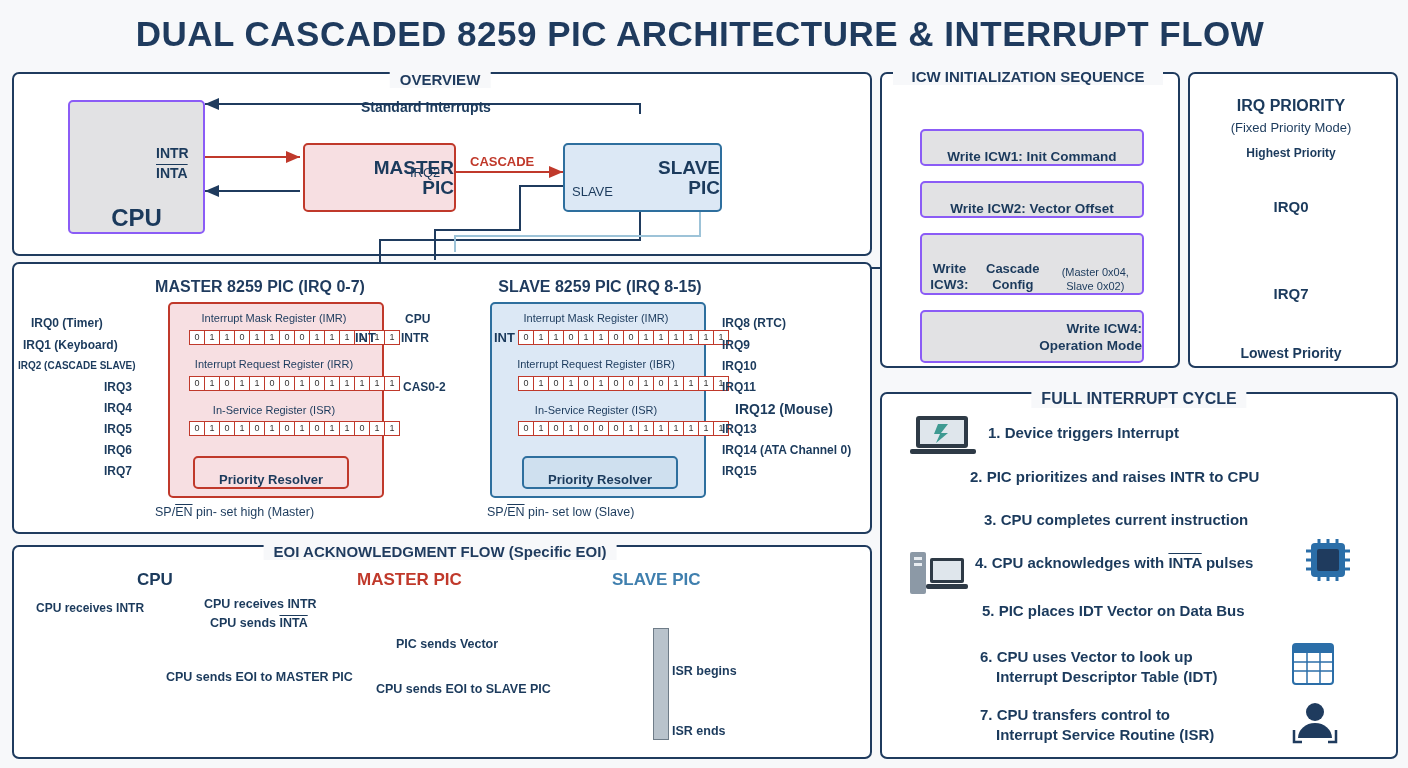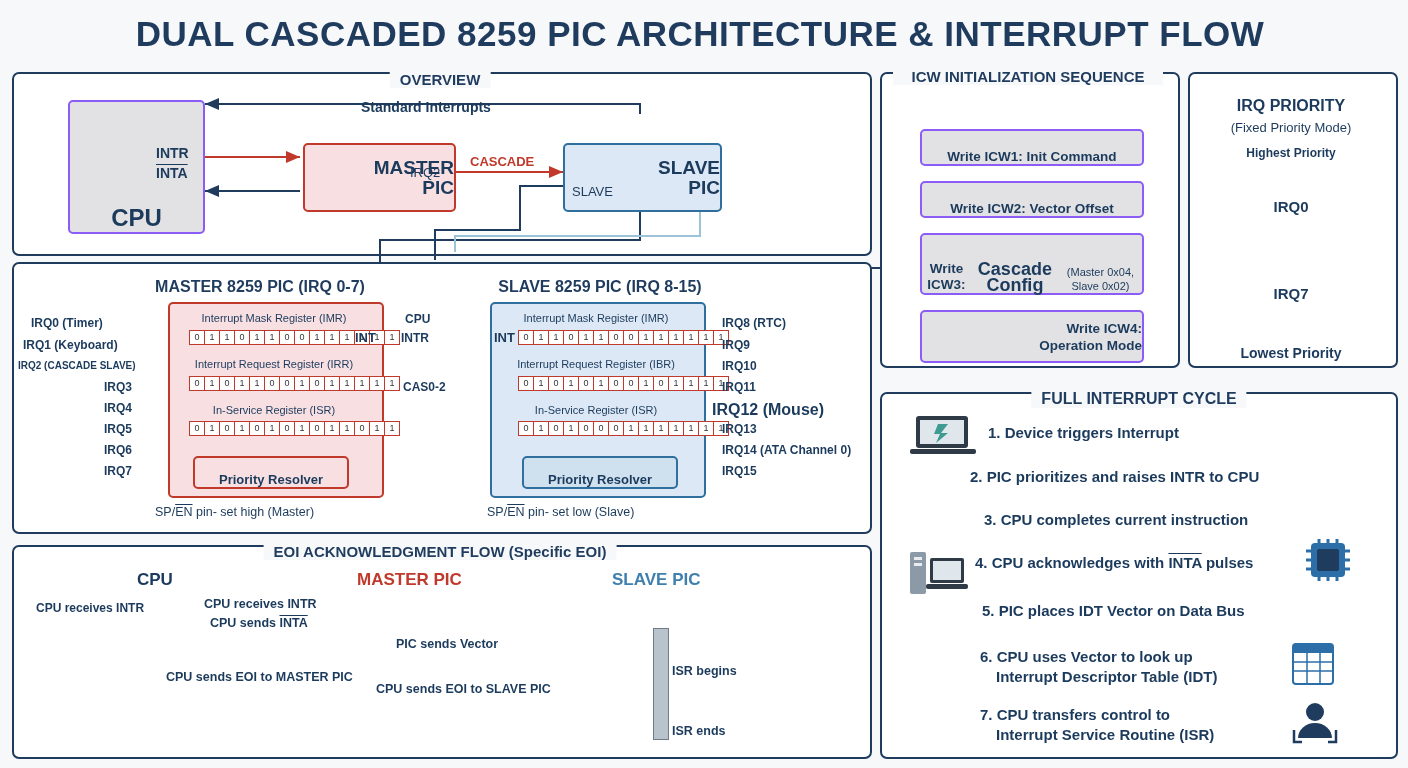--- a/index.html
+++ b/index.html
@@ -291,21 +291,21 @@
 <div class="lbl bold" style="left:104px;top:380px;font-size:12px;text-align:center;">IRQ3</div>
 <div class="lbl bold" style="left:104px;top:401px;font-size:12px;">IRQ4</div>
 <div class="lbl bold" style="left:104px;top:422px;font-size:12px;">IRQ5</div>
 <div class="lbl bold" style="left:104px;top:443px;font-size:12px;">IRQ6</div>
 <div class="lbl bold" style="left:104px;top:464px;font-size:12px;">IRQ7</div>
 
 <div class="lbl bold" style="left:722px;top:316px;font-size:12px;">IRQ8 (RTC)</div>
 <div class="lbl bold" style="left:722px;top:338px;font-size:12px;">IRQ9</div>
 <div class="lbl bold" style="left:722px;top:359px;font-size:12px;">IRQ10</div>
 <div class="lbl bold" style="left:722px;top:380px;font-size:12px;">IRQ11</div>
-<div class="lbl bold" style="left:712px;top:401px;font-size:16px;">IRQ12 (Mouse)</div>
+<div class="lbl bold" style="left:735px;top:401px;font-size:14px;">IRQ12 (Mouse)</div>
 <div class="lbl bold" style="left:722px;top:422px;font-size:12px;">IRQ13</div>
 <div class="lbl bold" style="left:722px;top:443px;font-size:12px;">IRQ14 (ATA Channel 0)</div>
 <div class="lbl bold" style="left:722px;top:464px;font-size:12px;">IRQ15</div>
 
 <div class="lbl bold" style="left:355px;top:330px;font-size:13px;">INT</div>
 <div class="lbl bold" style="left:494px;top:330px;font-size:13px;">INT</div>
 <div class="lbl bold" style="left:405px;top:312px;font-size:12px;">CPU</div>
 <div class="lbl bold" style="left:401px;top:331px;font-size:12px;">INTR</div>
 <div class="lbl bold" style="left:403px;top:380px;font-size:12px;">CAS0-2</div>
 <div class="lbl" style="left:155px;top:505px;font-size:12.5px;">SP/<span class="ovl">EN</span> pin- set high (Master)</div>
@@ -333,21 +333,21 @@
 <div class="panel-title bold" style="left:1028px;top:68px;font-size:15px;width:250px;">ICW INITIALIZATION SEQUENCE</div>
 
 <div class="box" style="left:920px;top:129px;width:220px;height:33px;background:#e2e2e4;">
   <span class="bold" style="font-size:13.5px;">Write ICW1: Init Command</span>
 </div>
 <div class="box" style="left:920px;top:181px;width:220px;height:33px;background:#e2e2e4;">
   <span class="bold" style="font-size:13.5px;">Write ICW2: Vector Offset</span>
 </div>
 <div class="box" style="left:920px;top:233px;width:220px;height:58px;background:#e2e2e4;flex-direction:row;">
   <span class="bold" style="font-size:13.5px;line-height:16px;">Write ICW3:</span>
-  <span class="bold" style="font-size:18px;line-height:16px;">Cascade Config</span>
+  <span class="bold" style="font-size:13px;line-height:16px;">Cascade Config</span>
   <span style="font-size:11px;line-height:14px;">(Master 0x04, Slave 0x02)</span>
 </div>
 <div class="box" style="left:920px;top:310px;width:220px;height:49px;background:#e2e2e4;flex-direction:column;">
   <span class="bold" style="font-size:13.5px;line-height:17px;">Write ICW4:</span>
   <span class="bold" style="font-size:13.5px;line-height:17px;">Operation Mode</span>
 </div>
 
 <div class="panel" style="left:1188px;top:72px;width:206px;height:292px;"></div>
 <div class="lbl bold ctr" style="left:1188px;top:97px;width:206px;font-size:16px;">IRQ PRIORITY</div>
 <div class="lbl ctr" style="left:1188px;top:120px;width:206px;font-size:13px;">(Fixed Priority Mode)</div>

